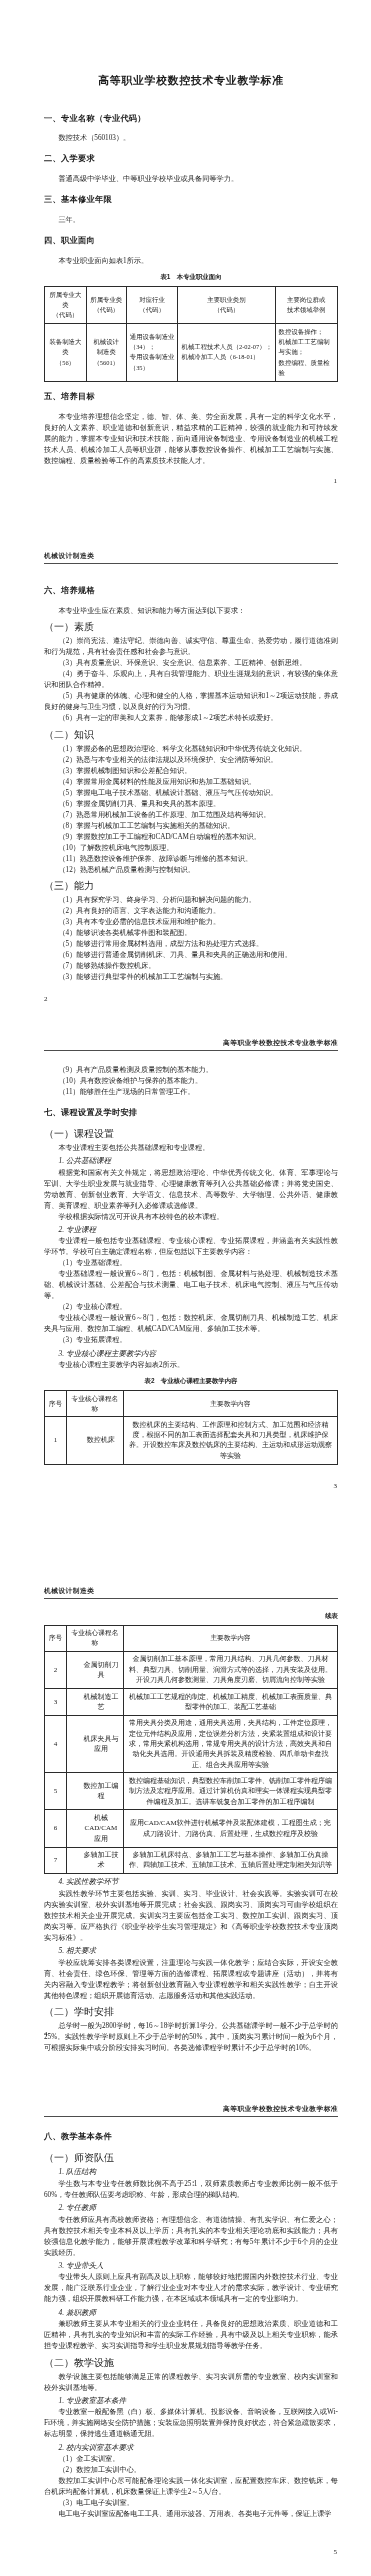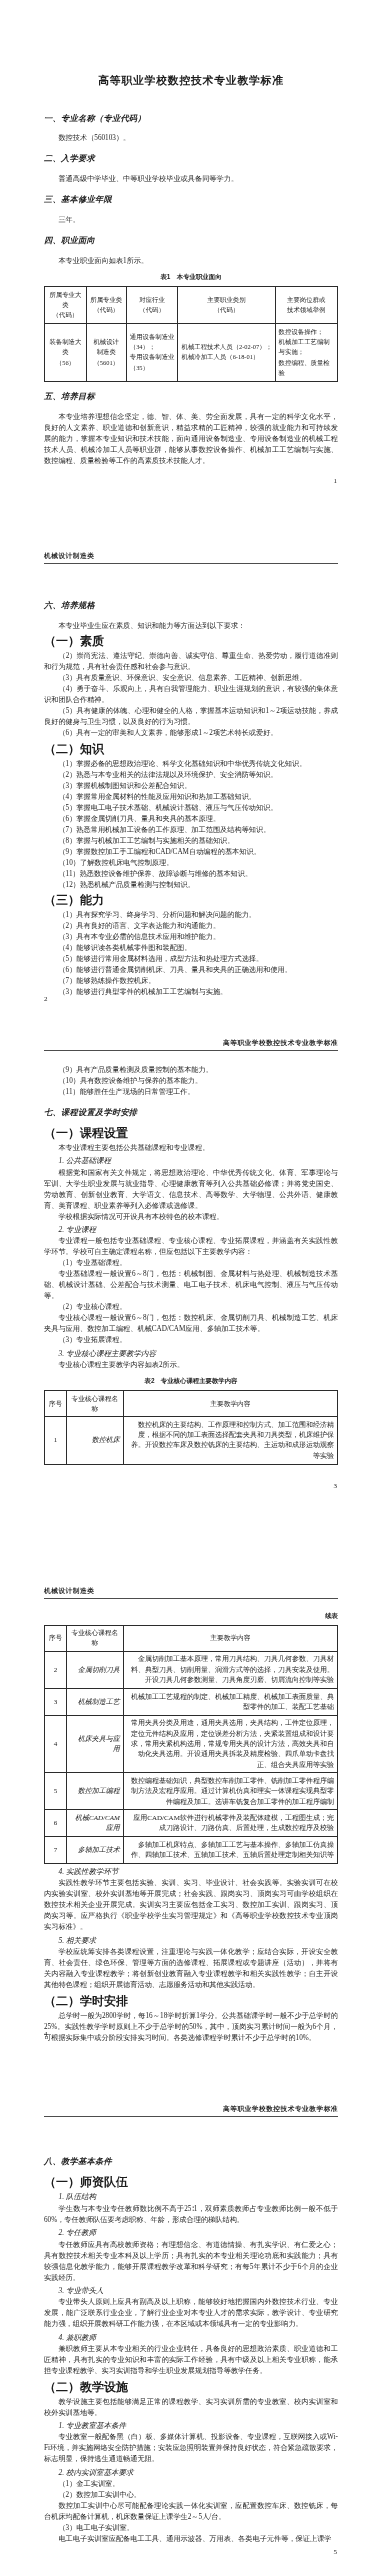--- a/index.html
+++ b/index.html
@@ -16,41 +16,41 @@
   .page-header.right{text-align:right;}
   .header-rule{position:absolute;top:45px;left:44px;width:294px;height:1px;background:#4d4d4d;}
 
   .page-number{position:absolute;top:477px;font-size:7px;color:#1c1c1c;}
   .page-number.left{left:44px;}
   .page-number.right{right:34px;}
 
   .doc-title{font-family:"Liberation Sans","DejaVu Sans",sans-serif;font-weight:bold;
        font-size:10.8px;letter-spacing:0.8px;text-align:center;line-height:15.5px;margin:0 0 24px 0;}
   .h1{font-family:"Liberation Sans","DejaVu Sans",sans-serif;font-weight:bold;
-       font-size:8.2px;line-height:12.4px;margin:9.3px 0 8.2px 0;letter-spacing:0.3px;font-style:italic;}
-  .h2{font-family:"Liberation Sans","DejaVu Sans",sans-serif;font-weight:bold;
-       font-size:12px;line-height:11.3px;margin:4.6px 0 3.6px 0;}
+       font-size:8.2px;line-height:12.4px;margin:9.3px 0 8.2px 0;letter-spacing:0.3px;}
+  .h2{font-family:"Liberation Sans","DejaVu Sans",sans-serif;font-weight:normal;
+       font-size:10px;line-height:11.3px;margin:4.6px 0 3.6px 0;}
   .h3{font-style:italic;font-size:7.5px;line-height:11.3px;margin:1.5px 0 1px 0;
        text-indent:14.4px;font-weight:400;}
   .para{font-size:7.2px;line-height:11px;text-align:justify;text-indent:14.4px;margin:0;}
   .tcaption{font-family:"Liberation Sans","DejaVu Sans",sans-serif;font-weight:bold;
        font-size:6.4px;text-align:center;margin:6.2px 0 4.1px 0;}
   .contlabel{font-family:"Liberation Sans","DejaVu Sans",sans-serif;font-weight:bold;
        font-size:6.4px;text-align:right;margin:0 0 4.1px 0;}
 
   table.dtable{border-collapse:collapse;width:294px;margin:0 0 2.1px 0;border:1px solid #242424;}
   .dtable th,.dtable td{border:0.5px solid #2b2b2b;white-space:pre-line;vertical-align:middle;}
   .dtable th{font-weight:normal;text-align:center;}
   .t1 th,.t1 td{font-size:6.4px;line-height:10.3px;padding:2.6px 2.1px;}
   .t1 td:nth-child(1),.t1 td:nth-child(2){text-align:center;}
   .t1 td:nth-child(3),.t1 td:nth-child(4),.t1 td:nth-child(5){text-align:left;padding-left:3.1px;}
   .t2 th{font-size:6.7px;line-height:10.3px;padding:2.1px 2.1px;}
-  .t2 td{font-size:7px;line-height:10.3px;padding:2.6px 3.1px;text-align:right;text-justify:inter-ideograph;}
+  .t2 td{font-size:7px;line-height:10.3px;padding:2.6px 3.1px;text-align:center;text-justify:inter-ideograph;}
   .t2 td:first-child{text-align:center;}
-  .t2 td:nth-child(2){padding-left:8px;font-style:italic;}
+  .t2 td:nth-child(2){padding-left:15px;}
 </style>
 </head>
 <body>
 
 <div id="doc">
     <div class="page" style="top: 0px;">
       <div class="content" style="top: 73px;">
         <div class="doc-title">高等职业学校数控技术专业教学标准</div>
         <div class="h1">一、专业名称（专业代码）</div>
         <p class="para">数控技术（560103）。</p>
@@ -103,21 +103,21 @@
           </tbody>
         </table>
         <div class="h1">五、培养目标</div>
         <p class="para">本专业培养理想信念坚定，德、智、体、美、劳全面发展，具有一定的科学文化水平，良好的人文素养、职业道德和创新意识，精益求精的工匠精神，较强的就业能力和可持续发展的能力，掌握本专业知识和技术技能，面向通用设备制造业、专用设备制造业的机械工程技术人员、机械冷加工人员等职业群，能够从事数控设备操作、机械加工工艺编制与实施、数控编程、质量检验等工作的高素质技术技能人才。</p>
       </div>
       <div class="page-number right">1</div>
     </div>
     <div class="page" style="top: 518px;">
       <div class="page-header left">机械设计制造类</div>
       <div class="header-rule"></div>
-      <div class="content" style="top: 82px;">
+      <div class="content" style="top: 67px;">
         <div class="h1">六、培养规格</div>
         <p class="para">本专业毕业生应在素质、知识和能力等方面达到以下要求：</p>
         <div class="h2">（一）素质</div>
         <p class="para">（2）崇尚宪法、遵法守纪、崇德向善、诚实守信、尊重生命、热爱劳动，履行道德准则和行为规范，具有社会责任感和社会参与意识。</p>
         <p class="para">（3）具有质量意识、环保意识、安全意识、信息素养、工匠精神、创新思维。</p>
         <p class="para">（4）勇于奋斗、乐观向上，具有自我管理能力、职业生涯规划的意识，有较强的集体意识和团队合作精神。</p>
         <p class="para">（5）具有健康的体魄、心理和健全的人格，掌握基本运动知识和1～2项运动技能，养成良好的健身与卫生习惯，以及良好的行为习惯。</p>
         <p class="para">（6）具有一定的审美和人文素养，能够形成1～2项艺术特长或爱好。</p>
         <div class="h2">（二）知识</div>
         <p class="para">（1）掌握必备的思想政治理论、科学文化基础知识和中华优秀传统文化知识。</p>
@@ -247,35 +247,35 @@
         <div class="h3">5. 相关要求</div>
         <p class="para">学校应统筹安排各类课程设置，注重理论与实践一体化教学；应结合实际，开设安全教育、社会责任、绿色环保、管理等方面的选修课程、拓展课程或专题讲座（活动），并将有关内容融入专业课程教学；将创新创业教育融入专业课程教学和相关实践性教学；自主开设其他特色课程；组织开展德育活动、志愿服务活动和其他实践活动。</p>
         <div class="h2">（二）学时安排</div>
         <p class="para">总学时一般为2800学时，每16～18学时折算1学分。公共基础课学时一般不少于总学时的25%。实践性教学学时原则上不少于总学时的50%，其中，顶岗实习累计时间一般为6个月，可根据实际集中或分阶段安排实习时间。各类选修课程学时累计不少于总学时的10%。</p>
       </div>
       <div class="page-number left">4</div>
     </div>
     <div class="page" style="top: 2071px;">
       <div class="page-header right">高等职业学校数控技术专业教学标准</div>
       <div class="header-rule"></div>
-      <div class="content" style="top: 85px;">
+      <div class="content" style="top: 60px;">
         <div class="h1">八、教学基本条件</div>
         <div class="h2">（一）师资队伍</div>
         <div class="h3">1. 队伍结构</div>
         <p class="para">学生数与本专业专任教师数比例不高于25∶1，双师素质教师占专业教师比例一般不低于60%，专任教师队伍要考虑职称、年龄，形成合理的梯队结构。</p>
         <div class="h3">2. 专任教师</div>
         <p class="para">专任教师应具有高校教师资格；有理想信念、有道德情操、有扎实学识、有仁爱之心；具有数控技术相关专业本科及以上学历；具有扎实的本专业相关理论功底和实践能力；具有较强信息化教学能力，能够开展课程教学改革和科学研究；有每5年累计不少于6个月的企业实践经历。</p>
         <div class="h3">3. 专业带头人</div>
         <p class="para">专业带头人原则上应具有副高及以上职称，能够较好地把握国内外数控技术行业、专业发展，能广泛联系行业企业，了解行业企业对本专业人才的需求实际，教学设计、专业研究能力强，组织开展教科研工作能力强，在本区域或本领域具有一定的专业影响力。</p>
         <div class="h3">4. 兼职教师</div>
         <p class="para">兼职教师主要从本专业相关的行业企业聘任，具备良好的思想政治素质、职业道德和工匠精神，具有扎实的专业知识和丰富的实际工作经验，具有中级及以上相关专业职称，能承担专业课程教学、实习实训指导和学生职业发展规划指导等教学任务。</p>
         <div class="h2">（二）教学设施</div>
         <p class="para">教学设施主要包括能够满足正常的课程教学、实习实训所需的专业教室、校内实训室和校外实训基地等。</p>
         <div class="h3">1. 专业教室基本条件</div>
-        <p class="para">专业教室一般配备黑（白）板、多媒体计算机、投影设备、专业课程，互联网接入或Wi-Fi环境，并实施网络安全防护措施；安装应急照明装置并保持良好状态，符合紧急疏散要求，标志明显，保持逃生通道畅通无阻。</p>
+        <p class="para">专业教室一般配备黑（白）板、多媒体计算机、投影设备、音响设备，互联网接入或Wi-Fi环境，并实施网络安全防护措施；安装应急照明装置并保持良好状态，符合紧急疏散要求，标志明显，保持逃生通道畅通无阻。</p>
         <div class="h3">2. 校内实训室基本要求</div>
         <p class="para">（1）金工实训室。</p>
         <p class="para">（2）数控加工实训中心。</p>
         <p class="para">数控加工实训中心尽可能配备理论实践一体化实训室，应配置数控车床、数控铣床，每台机床均配备计算机，机床数量保证上课学生2～5人/台。</p>
         <p class="para">（3）电工电子实训室。</p>
         <p class="para">电工电子实训室应配备电工工具、通用示波器、万用表、各类电子元件等，保证上课学</p>
       </div>
       <div class="page-number right">5</div>
     </div>
   </div>

